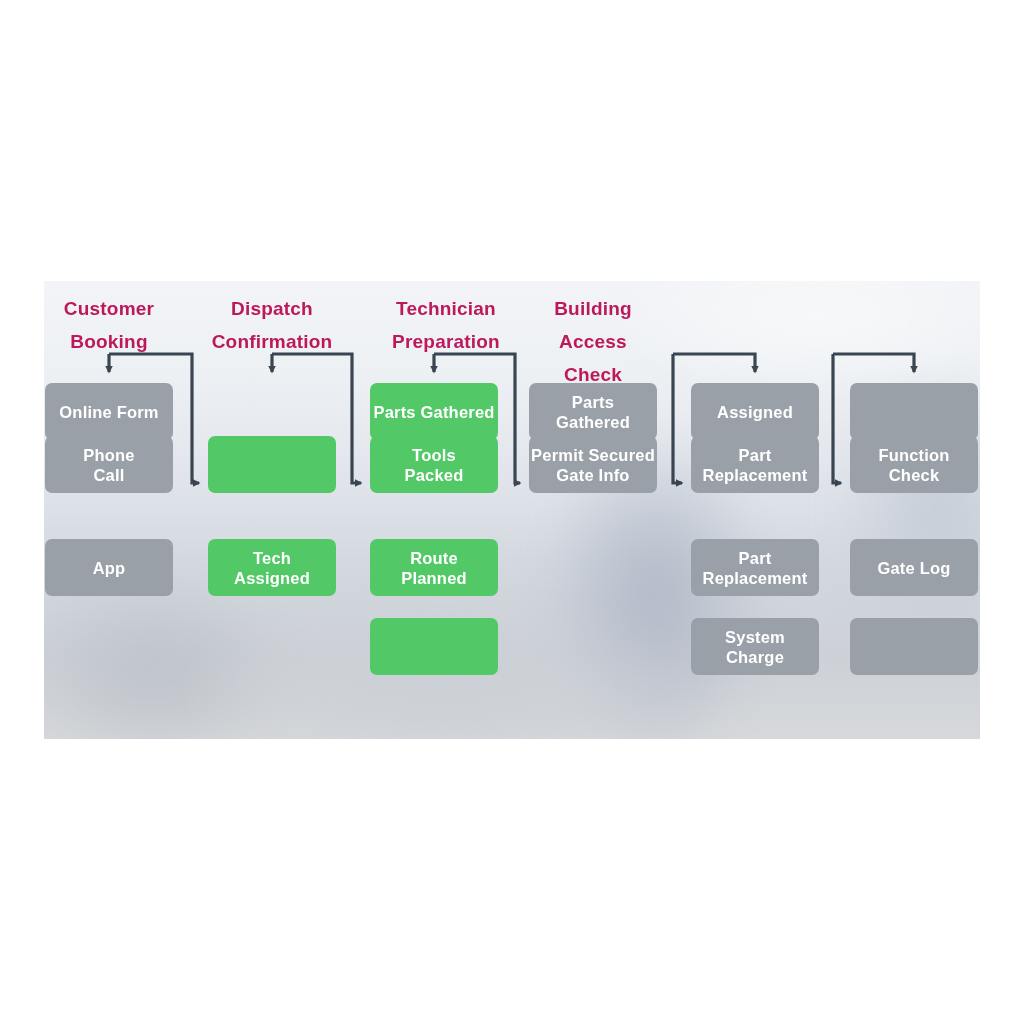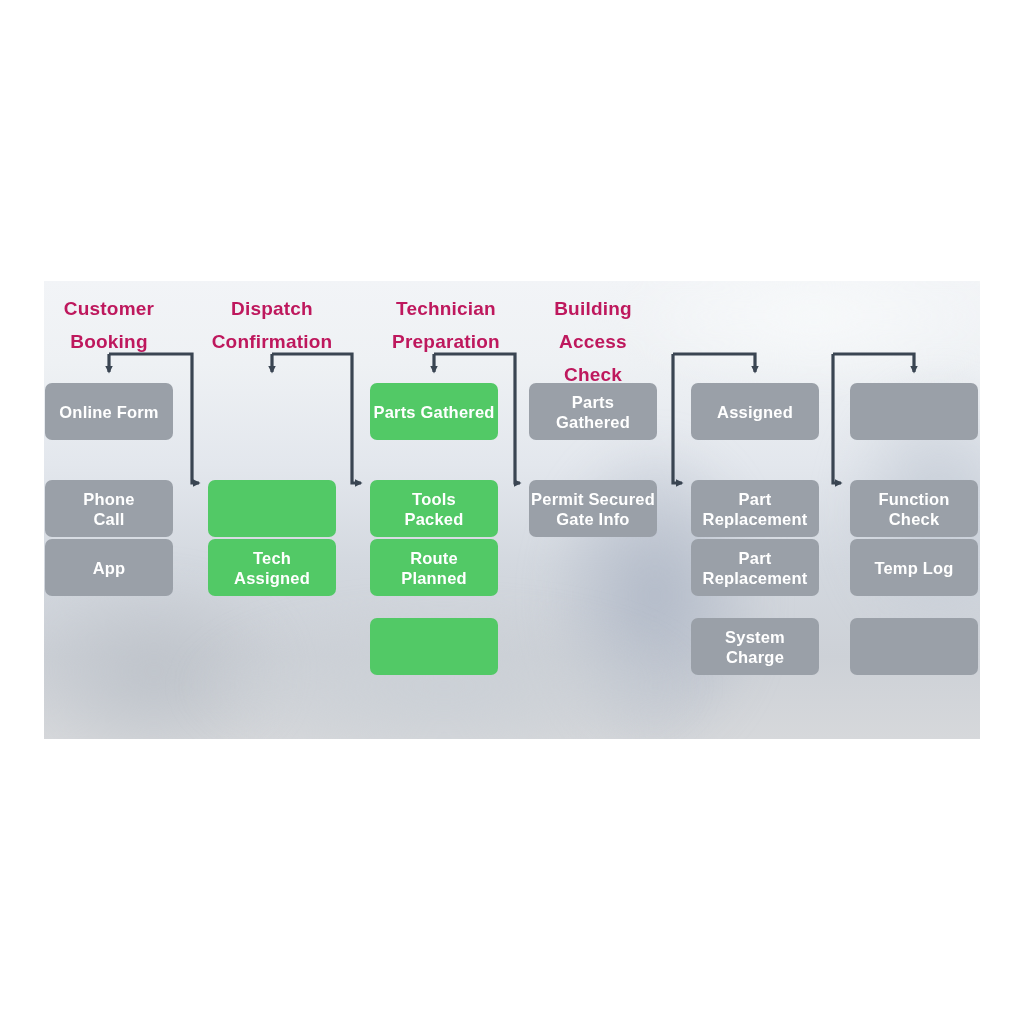--- a/index.html
+++ b/index.html
@@ -29,21 +29,21 @@
 
   .box{
     position:absolute;width:128px;height:57px;border-radius:7px;
     display:flex;align-items:center;justify-content:center;text-align:center;
     color:#ffffff;font-size:16.5px;font-weight:bold;line-height:20px;
     white-space:pre-line;letter-spacing:0.2px;
   }
   .box.gray{background:#9aa0a8;}
   .box.green{background:#52c966;}
   .c1{left:45px}.c2{left:208px}.c3{left:370px}.c4{left:529px}.c5{left:691px}.c6{left:850px}
-  .r1{top:383px}.r2{top:480px}.r3{top:539px}.r4{top:618px}
+  .r1{top:383px}.r2{top:436px}.r3{top:539px}.r4{top:618px}
 
   svg.connectors{position:absolute;left:0;top:0;width:1024px;height:1024px;pointer-events:none;}
   svg.connectors path.line{fill:none;stroke:#3a4552;stroke-width:3.2px;}
 </style>
 </head>
 <body>
 
 <div id="canvas">
 
   <div class="band">
@@ -112,16 +112,16 @@
   <div class="box gray c5 r2">Part
 Replacement</div>
   <div class="box gray c5 r3">Part
 Replacement</div>
   <div class="box gray c5 r4">System
 Charge</div>
 
   <div class="box gray c6 r1"></div>
   <div class="box gray c6 r2">Function
 Check</div>
-  <div class="box gray c6 r3">Temp Log</div>
+  <div class="box gray c6 r3">Gate Log</div>
   <div class="box gray c6 r4"></div>
 
 </div>
 
 </body></html>

